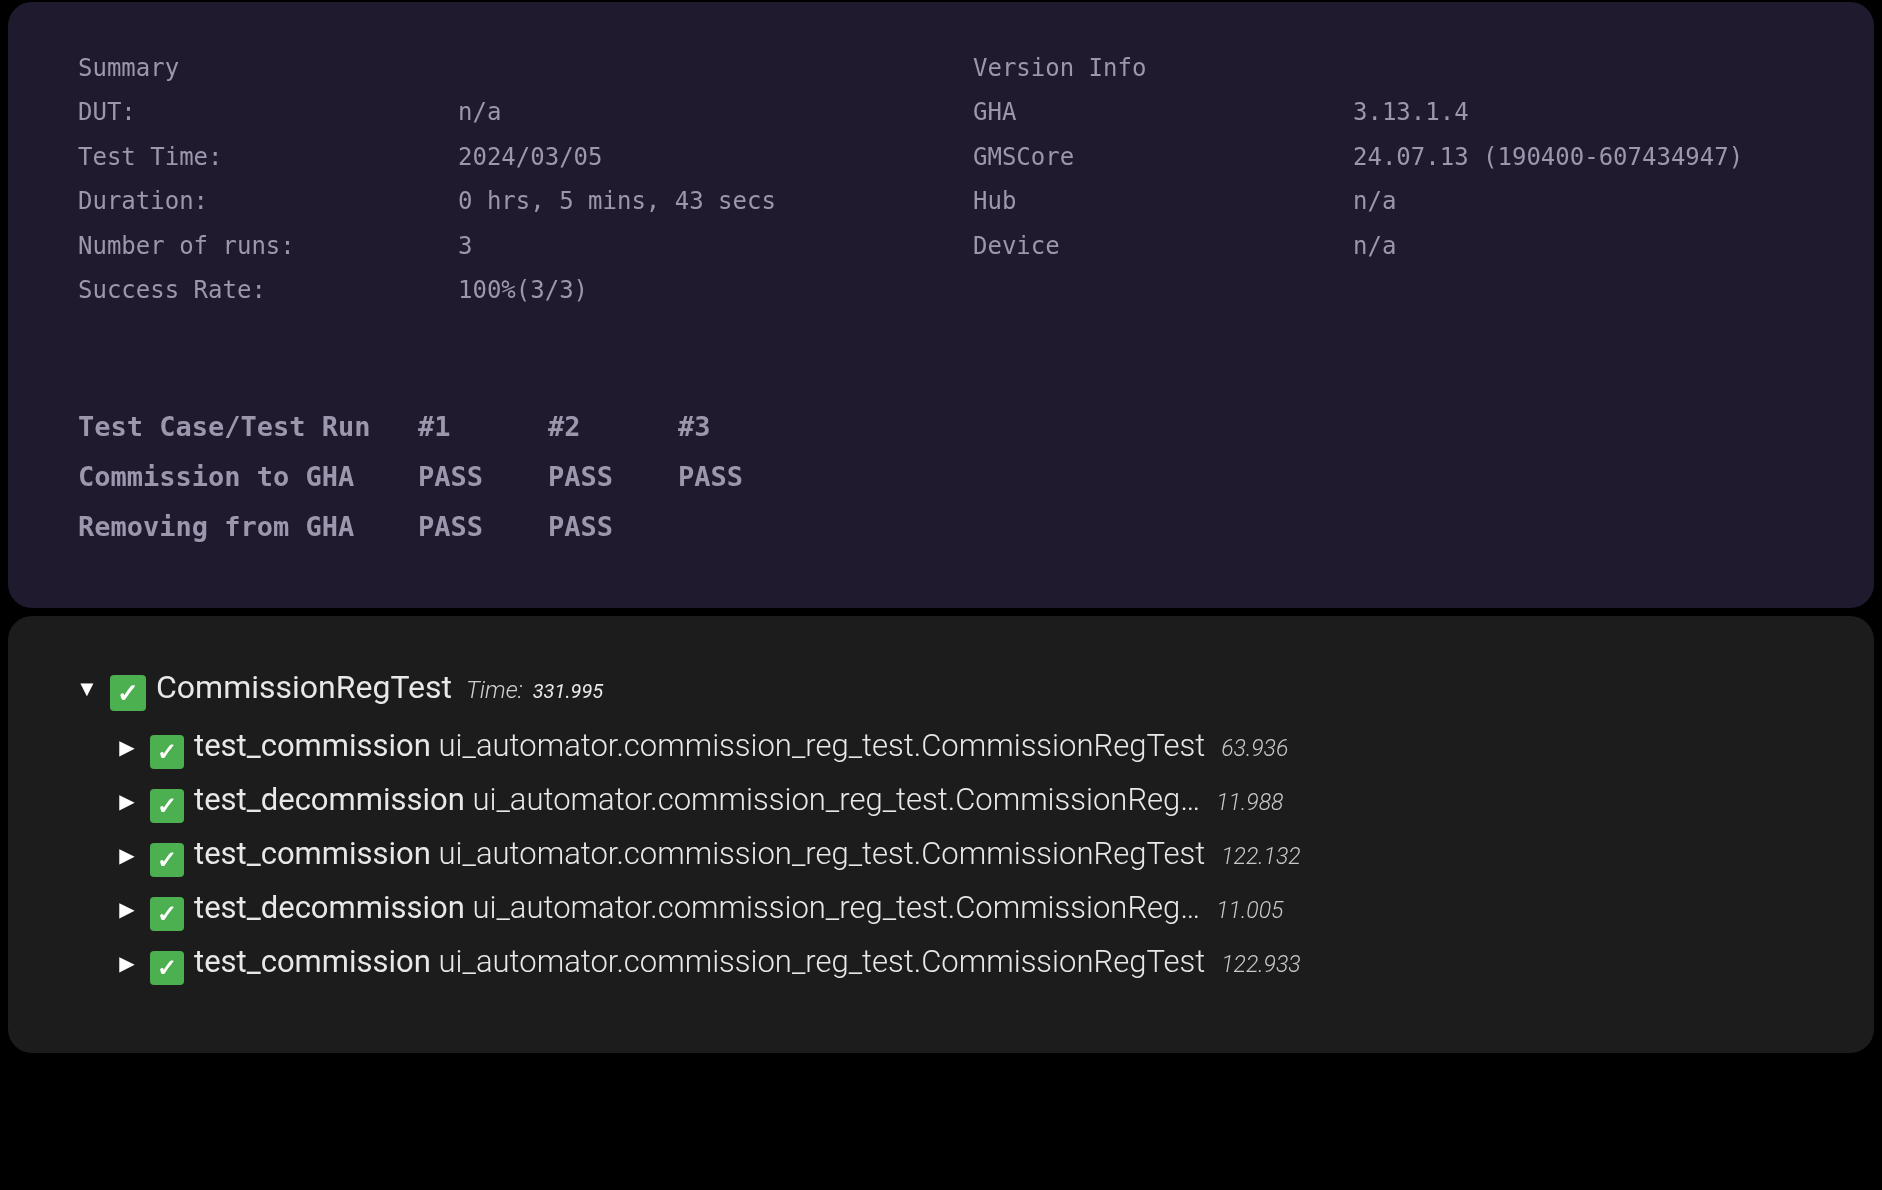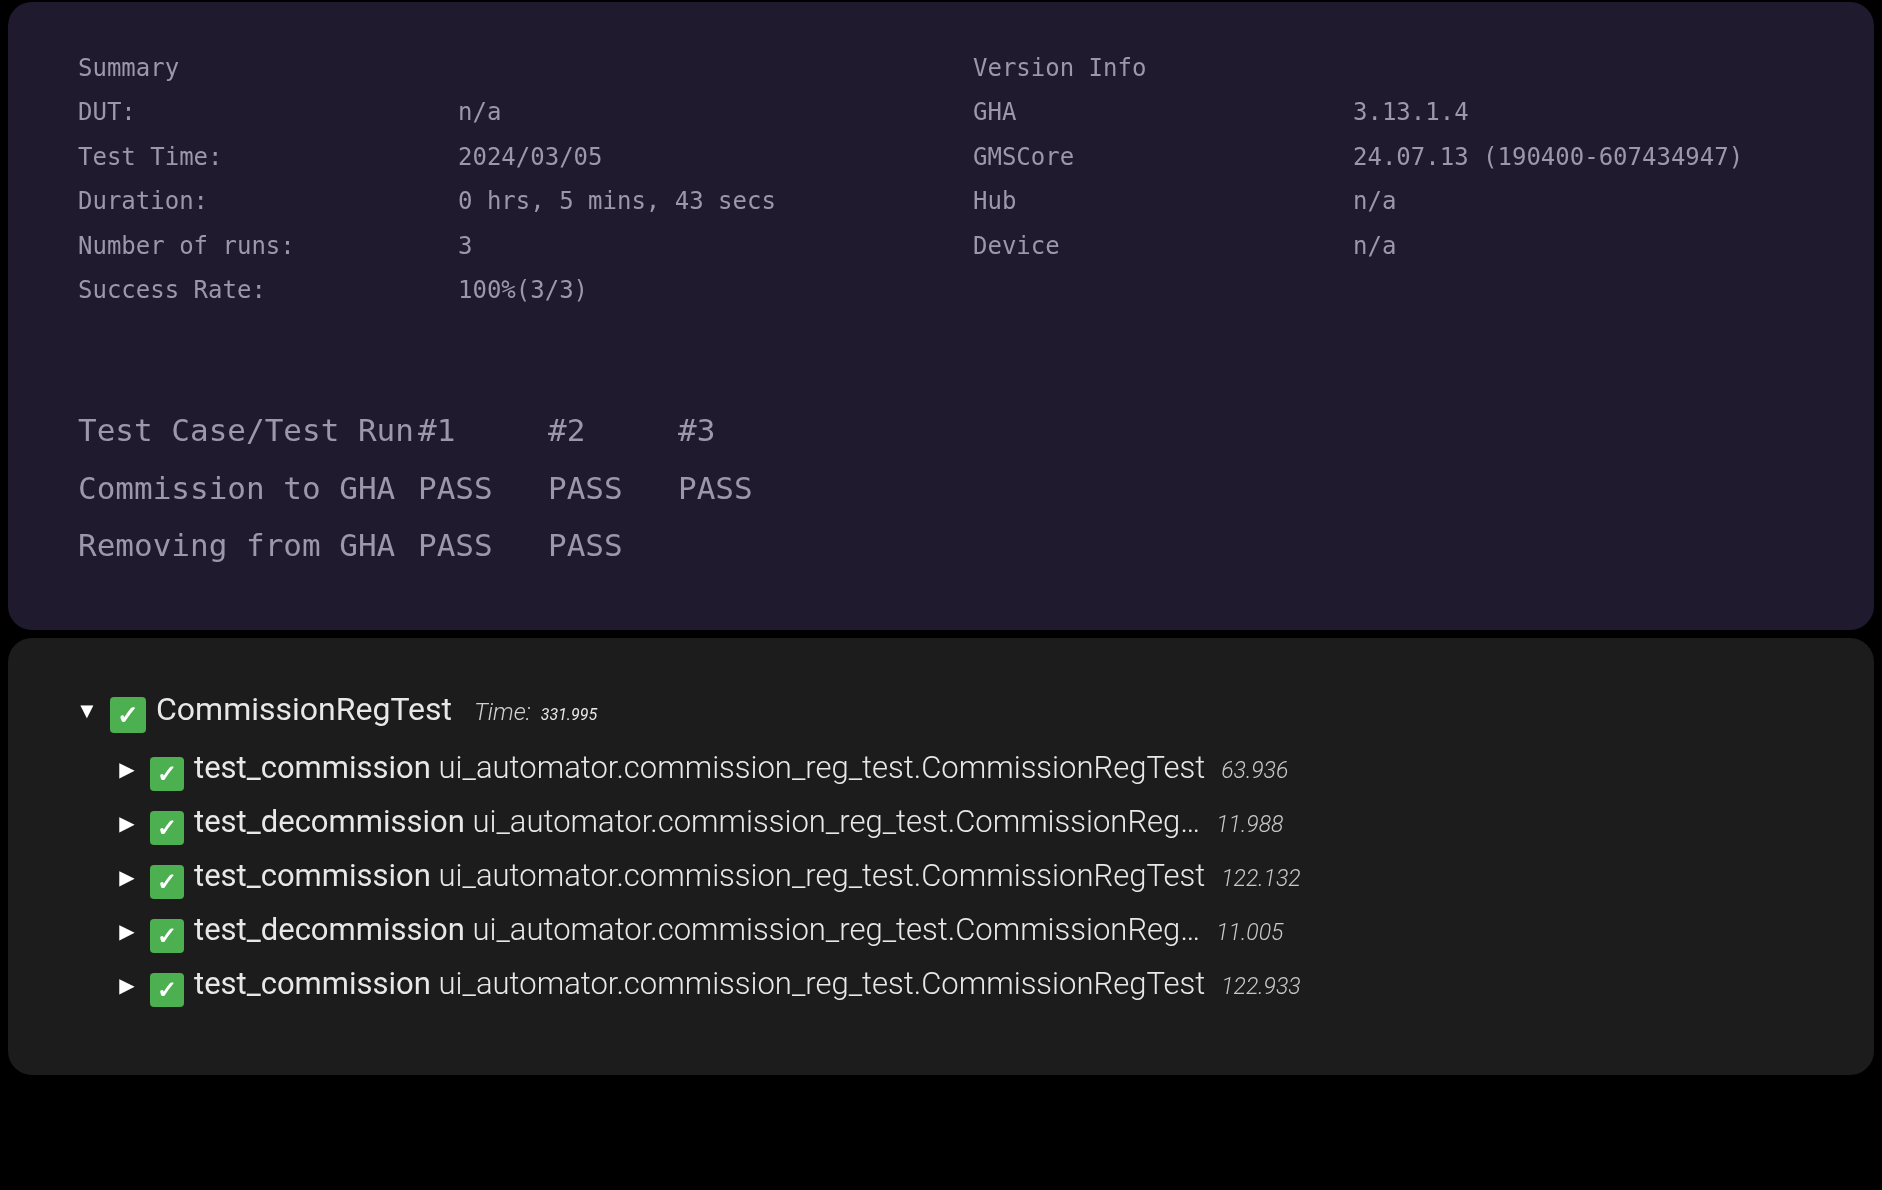--- a/index.html
+++ b/index.html
@@ -22,21 +22,21 @@
   .columns {
     display: flex;
     gap: 64px;
   }
   .col { flex: 1; }
   .info-row { display: flex; }
   .info-label { width: 380px; }
   .info-value { flex: 1; }
   .section-spacer { height: 90px; }
 
-  .runs-table { font-size: 31px; }
+  .runs-table { font-size: 27px; font-weight: bold; }
   .runs-row { display: flex; }
   .runs-cell-name { width: 340px; }
   .runs-cell { width: 130px; }
 
   .panel-bottom {
     background: #1c1c1c;
     border-radius: 24px;
     margin: 8px 8px 2px 8px;
     padding: 52px 60px 56px 66px;
     color: #e8e8e8;
@@ -65,25 +65,25 @@
     height: 36px;
     background: #4caf50;
     border-radius: 4px;
     color: #fff;
     font-size: 26px;
     font-weight: bold;
     line-height: 1;
     position: relative;
     top: 4px;
   }
-  .tree-root .suite-name { font-weight: 400; margin-right: 12px;}
+  .tree-root .suite-name { font-weight: 400; margin-right: 4px;}
   .stats { font-weight: 300; }
   .stats b { font-weight: 700; }
   .time-label { font-style: italic; font-size: 24px; color: #d0d0d0; font-weight: 300;}
-  .time-label-val { font-style: italic; font-size: 16px; color: #e8e8e8; font-weight: 400;}
+  .time-label-val { font-style: italic; font-size: 20px; color: #e8e8e8; font-weight: 400;}
 
   .tree-child {
     display: flex;
     align-items: baseline;
     gap: 10px;
     font-size: 31px;
     margin-left: 40px;
     margin-bottom: 16px;
     white-space: nowrap;
   }

